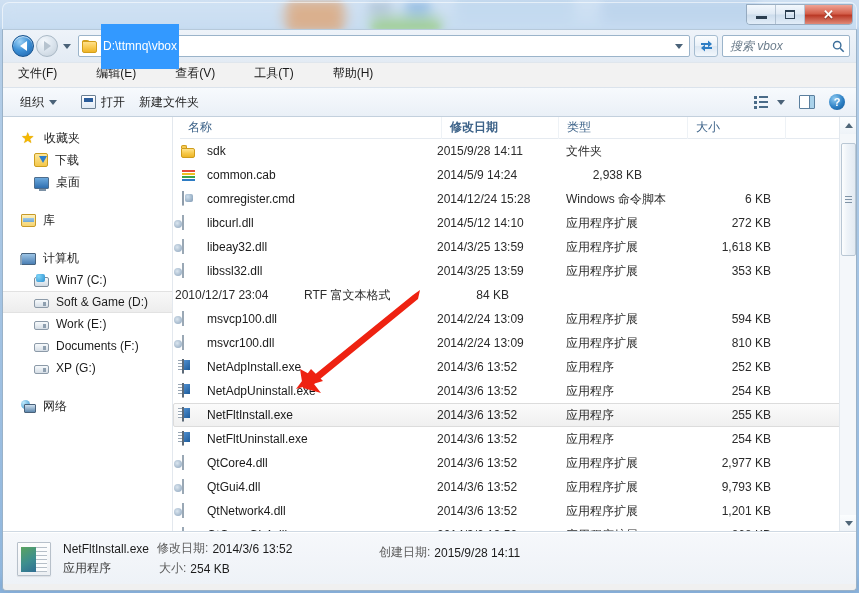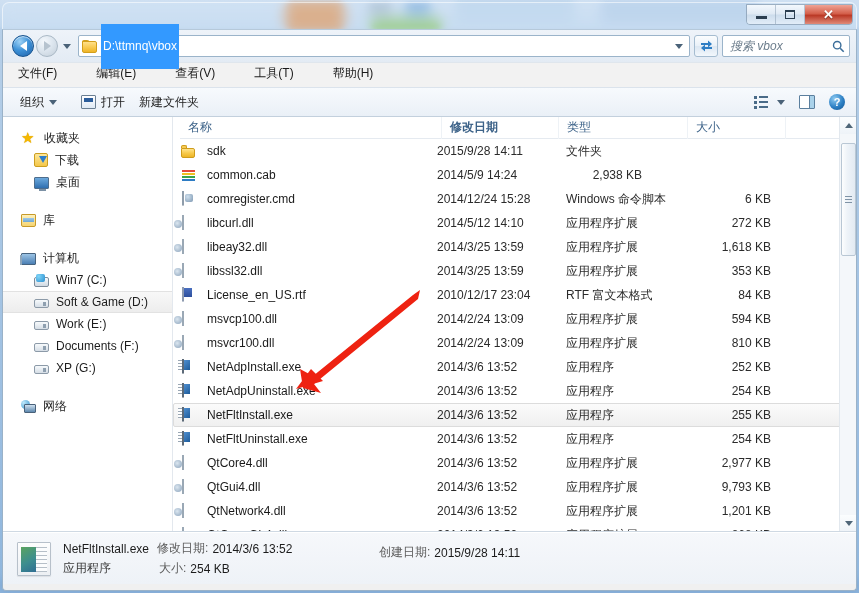--- a/index.html
+++ b/index.html
@@ -631,24 +631,20 @@
             <div class="file-row">
               <div class="cell-name">
                 <span class="fi"><span class="fi-dll"></span></span>
                 <span>libssl32.dll</span>
               </div>
               <div class="cell-date">2014/3/25 13:59</div>
               <div class="cell-type">应用程序扩展</div>
               <div class="cell-size">353 KB</div>
             </div>
             <div class="file-row">
-              <div class="cell-name">
-                <span class="fi"><span class="fi-rtf"></span></span>
-                <span>License_en_US.rtf</span>
-              </div>
               <div class="cell-date">2010/12/17 23:04</div>
               <div class="cell-type">RTF 富文本格式</div>
               <div class="cell-size">84 KB</div>
             </div>
             <div class="file-row">
               <div class="cell-name">
                 <span class="fi"><span class="fi-dll"></span></span>
                 <span>msvcp100.dll</span>
               </div>
               <div class="cell-date">2014/2/24 13:09</div>

